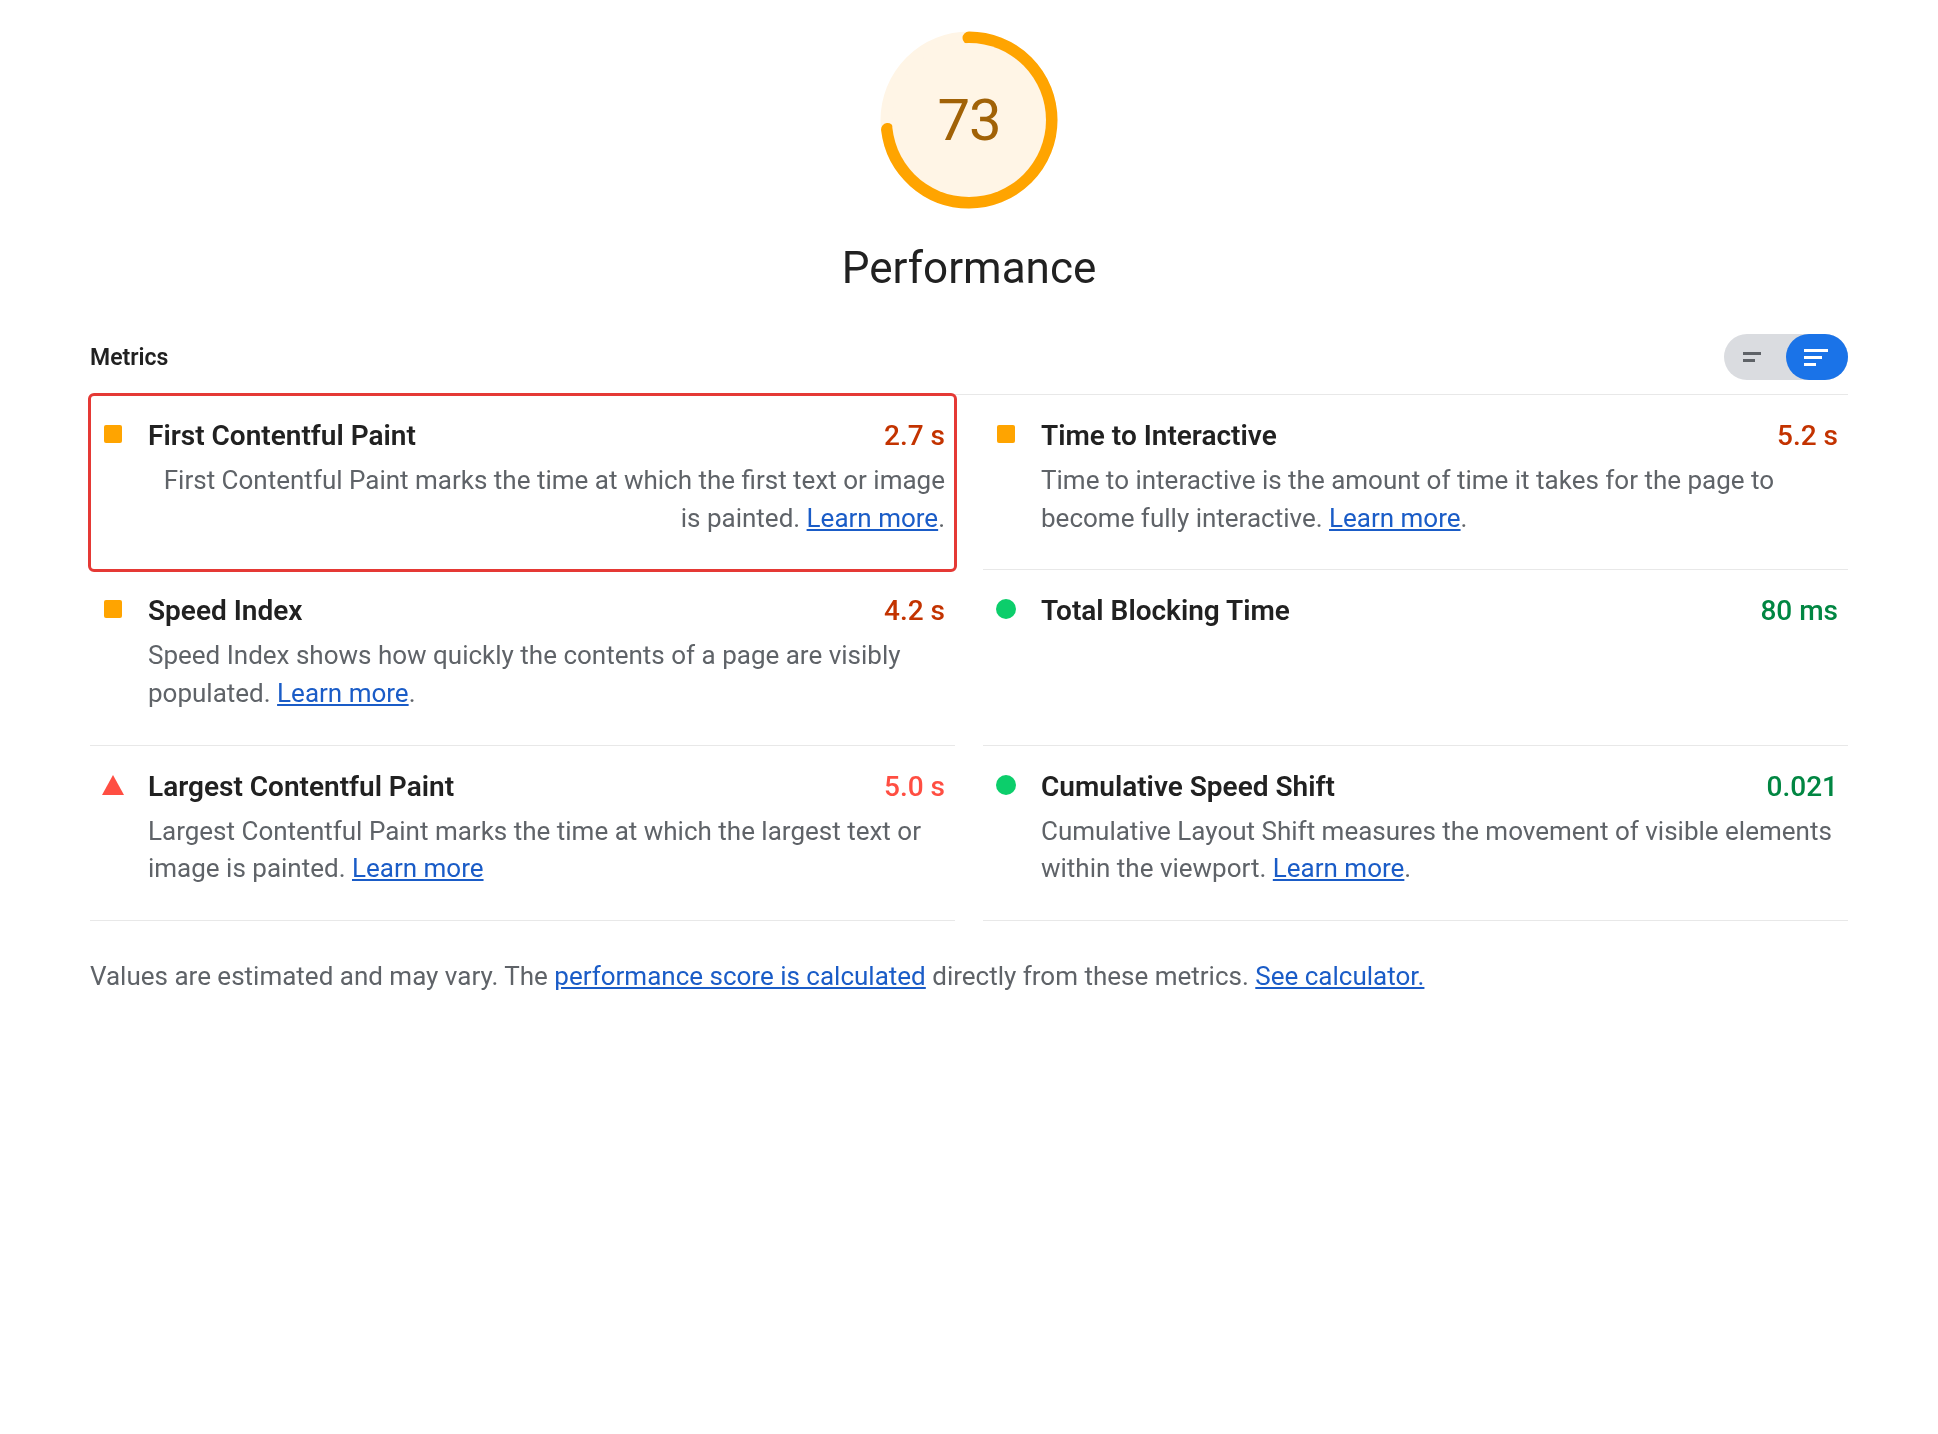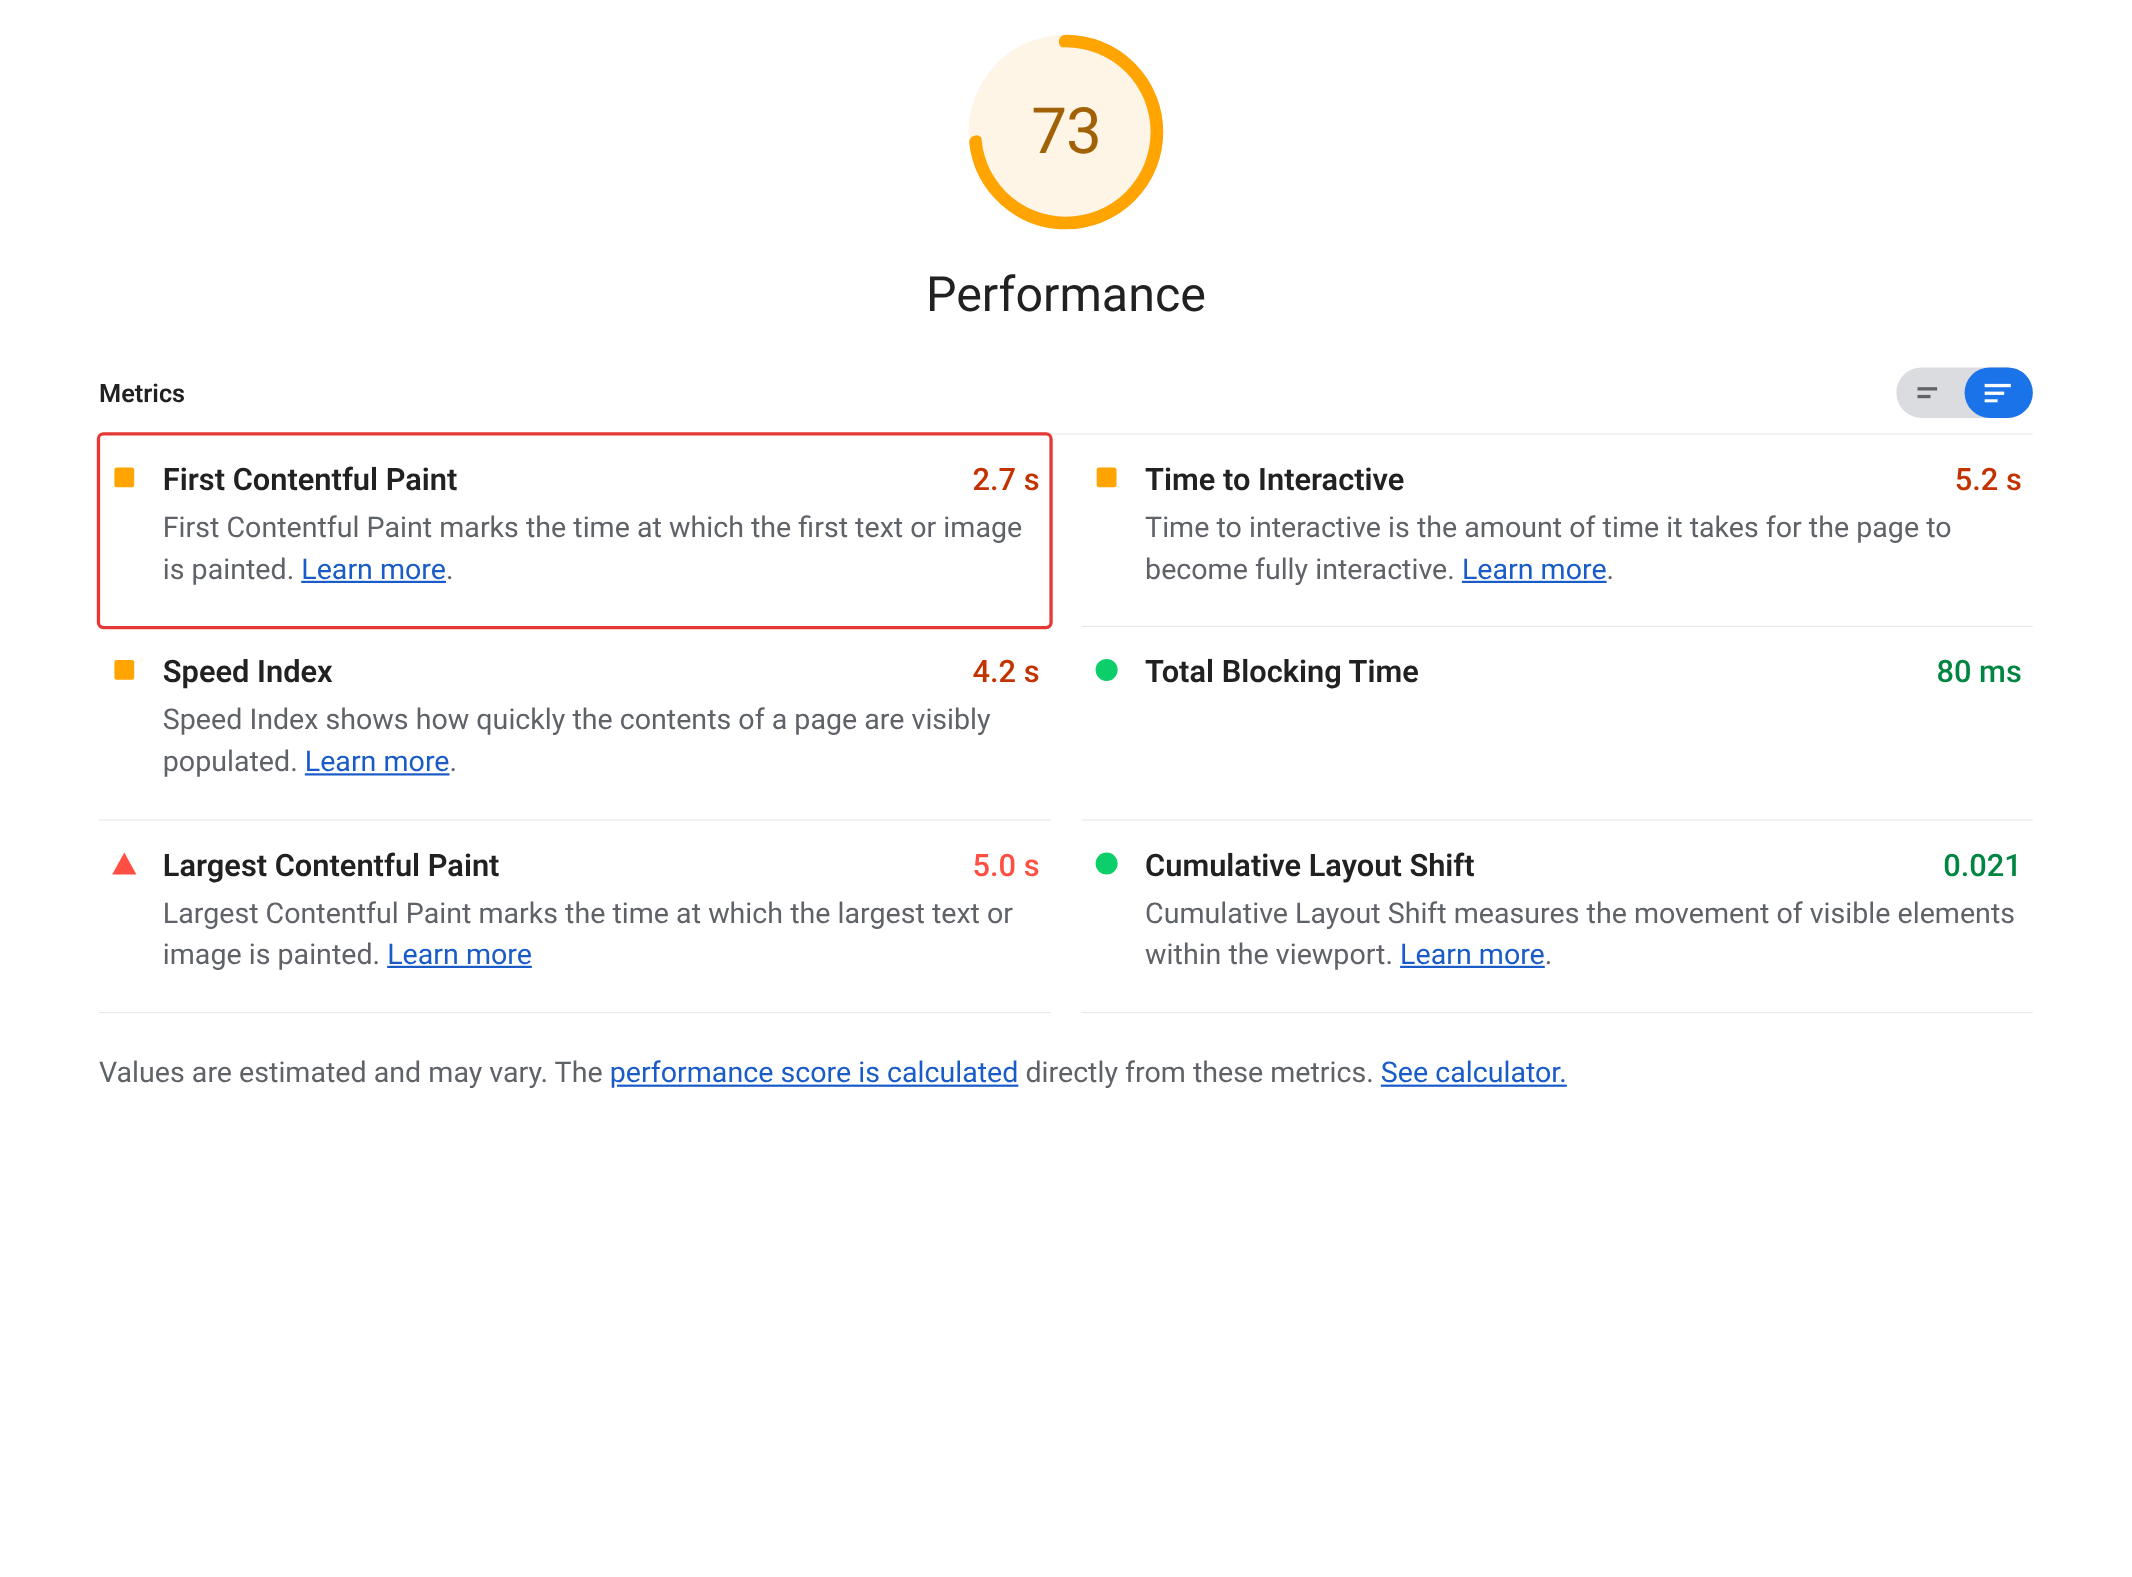--- a/index.html
+++ b/index.html
@@ -98,20 +98,21 @@
   }
   .metric-card {
     position: relative;
     padding: 24px 10px 32px 58px;
     border-bottom: 1px solid #e8e8e8;
   }
   .metric-card.highlighted {
     outline: 3px solid #e53935;
     outline-offset: -1px;
     border-radius: 4px;
+    text-align: right;
   }
   .status-icon {
     position: absolute;
     left: 12px;
     top: 28px;
     width: 22px;
     height: 22px;
     display: flex;
     align-items: center;
     justify-content: center;
@@ -253,21 +254,21 @@
         <div class="metric-title">Largest Contentful Paint</div>
         <div class="metric-value val-red">5.0 s</div>
       </div>
       <div class="metric-desc"><span>Largest Contentful Paint marks the time at which the largest text or image is painted. </span><a class="learn-link">Learn more</a><span></span></div>
     </div>
     <div class="metric-card">
       <div class="status-icon">
         <div class="status-circle"></div>
       </div>
       <div class="metric-top">
-        <div class="metric-title">Cumulative Layout Shift</div>
+        <div class="metric-title">Cumulative Speed Shift</div>
         <div class="metric-value val-green">0.021</div>
       </div>
       <div class="metric-desc"><span>Cumulative Layout Shift measures the movement of visible elements within the viewport. </span><a class="learn-link">Learn more</a><span>.</span></div>
     </div>
   </div>
 
 <div class="footnote">
   <span>Values are estimated and may vary. The </span><a class="learn-link">performance score is calculated</a><span> directly from these metrics. </span><a class="learn-link">See calculator.</a>
 </div>
 

